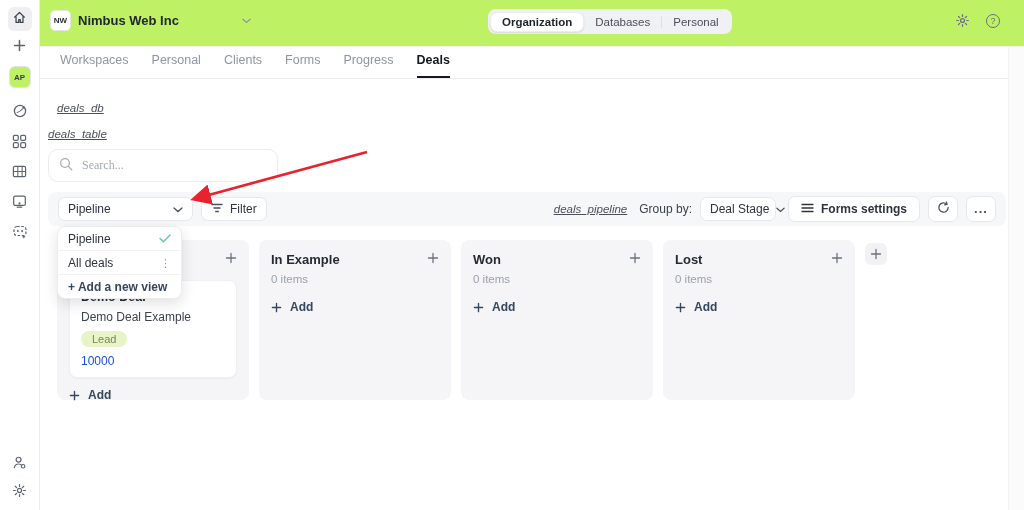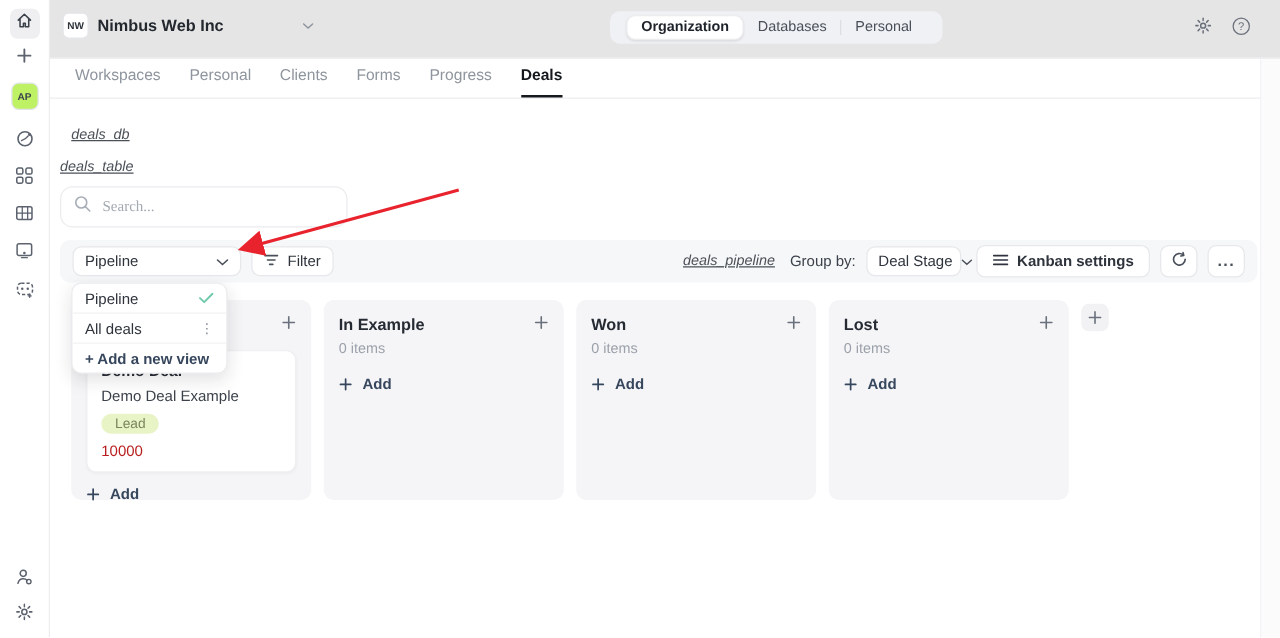--- a/index.html
+++ b/index.html
@@ -7,26 +7,26 @@
   body { font-family:"Liberation Sans", sans-serif; background:#fff; color:#23272e; overflow:hidden; }
   .app { position:relative; width:1024px; height:510px; background:#fff; }
 
   
   .sidebar { position:absolute; left:0; top:0; width:40px; height:510px; background:#fff; border-right:1px solid #ededf0; z-index:20; }
   .side-icon { position:absolute; left:50%; transform:translateX(-50%); display:flex; align-items:center; justify-content:center; cursor:pointer; }
   .home-wrap { top:7px; width:24px; height:24px; background:#efeff2; border-radius:6px; }
   .av-box { width:22px; height:22px; border:1px solid #e2e3e7; border-radius:6px; background:#bef264; font-size:8px; font-weight:bold; color:#3a404a; display:flex; align-items:center; justify-content:center; }
 
   
-  .topbar { position:absolute; left:40px; top:0; width:984px; height:47px; background:#e5e5e5; border-bottom:1px solid #f1f1f4; z-index:10; }
+  .topbar { position:absolute; left:40px; top:0; width:984px; height:47px; background:#bef264; border-bottom:1px solid #f1f1f4; z-index:10; }
   .org { position:absolute; left:10px; top:10px; display:flex; align-items:center; gap:7px; cursor:pointer; }
   .org-logo { width:21px; height:21px; border:1px solid #e4e5e9; border-radius:5px; background:#fff; font-size:8px; font-weight:bold; color:#2c313a; display:flex; align-items:center; justify-content:center; }
   .org-name { font-size:13px; font-weight:bold; color:#23272e; }
   .org-chev { margin-left:56px; display:flex; }
-  .segmented { position:absolute; left:448px; top:9px; height:25px; background:#f0f1f4; border-radius:8px; display:flex; align-items:center; padding:13px; }
+  .segmented { position:absolute; left:448px; top:9px; height:25px; background:#f0f1f4; border-radius:8px; display:flex; align-items:center; padding:2px; }
   .seg-item { font-size:11.5px; color:#494f59; padding:3px 11px; border-radius:7px; cursor:pointer; white-space:nowrap; }
   .seg-item.active { background:#fff; font-weight:bold; color:#1e222a; box-shadow:0 1px 2px rgba(0,0,0,.10); border:1px solid #ececef; }
   .seg-div { width:1px; height:12px; background:#dcdee3; }
   .top-right { position:absolute; right:24px; top:13px; display:flex; gap:16px; align-items:center; }
   .help-circle { width:14px; height:14px; border:1.2px solid #6b717c; border-radius:50%; font-size:9px; color:#6b717c; display:flex; align-items:center; justify-content:center; cursor:pointer; }
 
   
   .navtabs { position:absolute; left:40px; top:47px; width:984px; height:32px; border-bottom:1px solid #ededf0; display:flex; align-items:flex-end; padding-left:20px; gap:23px; background:#fff;text-align:right; }
   .ntab { font-size:12.5px; color:#8f959e; padding-bottom:9px; cursor:pointer; border-bottom:2px solid transparent; }
   .ntab.active { color:#15181d; font-weight:bold; border-bottom:2px solid #15181d; }
@@ -58,21 +58,21 @@
   .kcol-count { font-size:11.5px; color:#9ba1aa; margin-top:6px; }
   .kadd { display:flex; align-items:center; gap:8px; margin-top:15px; cursor:pointer; }
   .kadd span { font-size:12px; font-weight:bold; color:#36465d; }
   .plus-icon { display:flex; cursor:pointer; }
   .addcol-btn { width:22px; height:22px; background:#f2f2f4; border-radius:6px; display:flex; align-items:center; justify-content:center; margin-top:3px; cursor:pointer; }
 
   .kcard { margin-top:16px; background:#fff; border-radius:8px; border:1px solid #f0f0f2; box-shadow:0 1px 2px rgba(0,0,0,.04); padding:9px 11px; cursor:pointer; }
   .kcard-title { font-size:12.5px; font-weight:bold; color:#262b33; }
   .kcard-sub { font-size:12px; color:#3c424b; margin-top:6px; }
   .kbadge { display:inline-block; margin-top:7px; background:#e9f4c6; color:#7a855e; font-size:11px; border-radius:9px; padding:2px 11px; }
-  .kcard-amount { font-size:12px; color:#b91c1c; margin-top:7px; }
+  .kcard-amount { font-size:12px; color:#1d4ed8; margin-top:7px; }
   #col-first .kadd { margin-top:10px; }
 
   
   .popover { position:absolute; left:57px; top:226px; width:125px; background:#fff; border:1px solid #ececef; border-radius:8px; box-shadow:0 5px 14px rgba(30,34,42,.13); z-index:40; overflow:hidden; }
   .pop-item { height:24px; display:flex; align-items:center; justify-content:space-between; padding:0 10px; font-size:12px; color:#2e333c; cursor:pointer; border-bottom:1px solid #f2f2f4; white-space:nowrap; }
   .pop-add { height:23px; display:flex; align-items:center; padding:0 10px; font-size:12px; font-weight:bold; color:#36465d; cursor:pointer; white-space:nowrap; }
   .kebab { font-size:11px; color:#878d97; line-height:10px; }
 
   .right-gutter { position:absolute; right:0; top:0; width:16px; height:510px; background:#fbfbfc; border-left:1px solid #f3f3f5; z-index:2; }
   .arrow-layer { position:absolute; left:0; top:0; width:1024px; height:510px; pointer-events:none; z-index:60; }
@@ -218,21 +218,21 @@
       <div class="wbtn" id="group-btn">
         <span>Deal Stage</span>
         <span><svg width="9" height="6" viewBox="0 0 10 6">
               <path d="M1 1l4 3.6L9 1" fill="none" stroke="#4a505a" stroke-width="1.3" stroke-linecap="round"></path>
             </svg></span>
       </div>
       <div class="wbtn" id="kanban-btn" style="margin-left:4px;">
         <span><svg width="13" height="10" viewBox="0 0 13 10">
               <path d="M1 1.5h11M1 5h11M1 8.5h11" stroke="#2e333c" stroke-width="1.3" stroke-linecap="round"></path>
             </svg></span>
-        <span>Kanban settings</span>
+        <span>Forms settings</span>
       </div>
       <div class="wbtn sqbtn">
         <span><svg width="13" height="13" viewBox="0 0 14 14">
               <path d="M12 7A5 5 0 1 1 10.5 3.4" fill="none" stroke="#4a505a" stroke-width="1.4" stroke-linecap="round"></path>
               <path d="M10.2 1.2l.5 2.4-2.4.5" fill="none" stroke="#4a505a" stroke-width="1.4" stroke-linecap="round" stroke-linejoin="round"></path>
             </svg></span>
       </div>
       <div class="wbtn sqbtn">
         <span class="more-glyph">...</span>
       </div>

